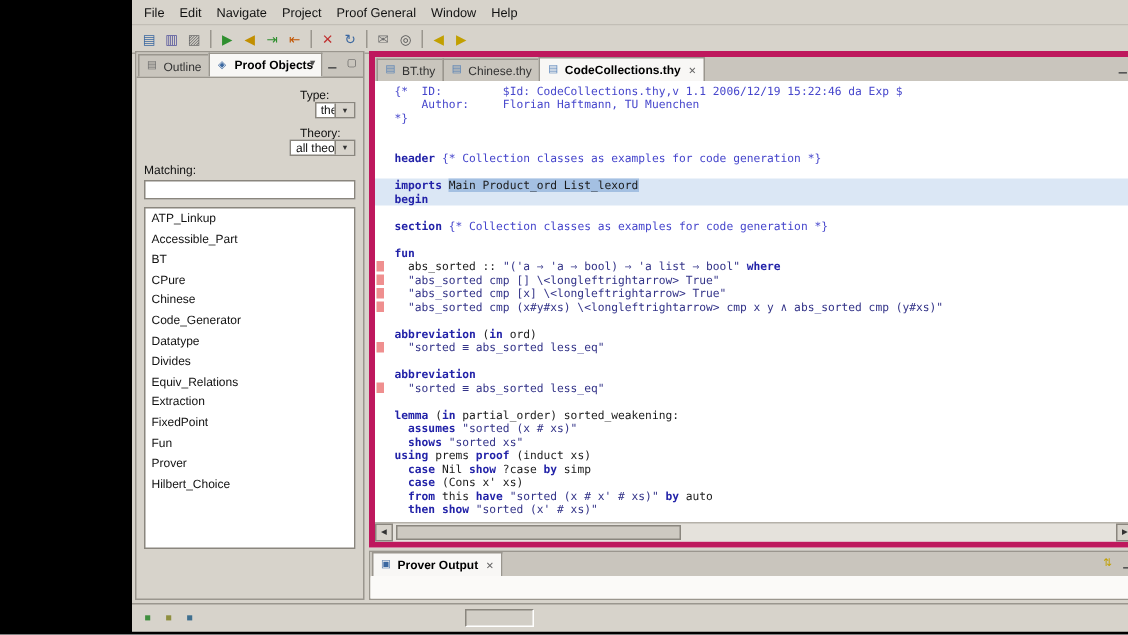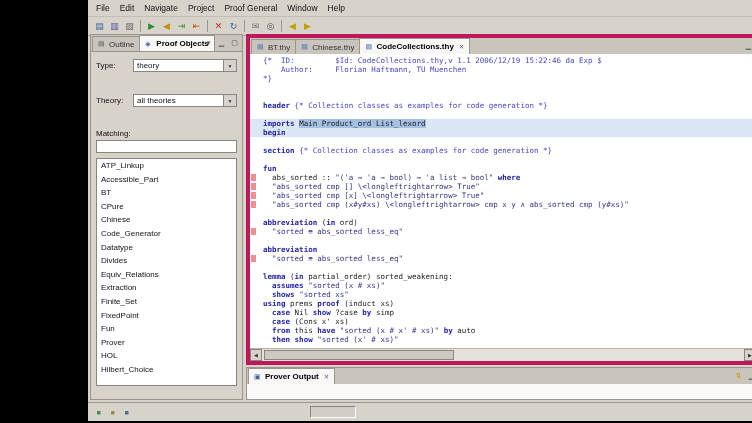--- a/index.html
+++ b/index.html
@@ -34,21 +34,21 @@
              color:#333;background:#c9c5bd;border:1px solid #9a968e;border-bottom:none;margin-right:-1px;
              white-space:nowrap;}
   .stack-tab.active{background:#f8f7f5;color:#000;font-weight:bold;height:15px;}
   .tab-mini-icon{width:8px;font-size:7px;line-height:8px;}
   .tab-close{font-size:6.5px;color:#666;margin-left:2px;}
   .stack-actions{position:absolute;right:2px;top:2px;display:flex;gap:2px;}
   .mini-btn{width:11px;height:11px;font-size:7px;line-height:11px;text-align:center;color:#555;}
 
   
   .sidebar-form{padding:7px 5px 0 5px;font-size:8px;color:#111;}
-  .form-row{display:flex;align-items:center;margin-bottom:22px;}
+  .form-row{display:flex;align-items:flex-end;margin-bottom:5px;flex-direction:column;}
   .form-label{width:37px;}
   .combo{flex:1;height:13px;background:#fff;border:1px solid #8a867e;position:relative;
          display:flex;align-items:center;padding-left:3px;font-size:8px;box-sizing:border-box;}
   .combo-btn{position:absolute;right:0;top:0;bottom:0;width:12px;background:#d7d3cb;
              border-left:1px solid #8a867e;font-size:5px;display:flex;align-items:center;
              justify-content:center;color:#333;}
   .matching-label{margin:2px 0 2px 0;}
   .matching-input{display:block;width:100%;height:13px;background:#fff;border:1px solid #8a867e;
                   box-sizing:border-box;margin:0 0 5px 0;font-size:8px;padding:0 2px;}
   .theory-list{margin:0 5px;height:226px;background:#fff;border:1px solid #8a867e;
@@ -179,25 +179,23 @@
           <div class="li">ATP_Linkup</div>
           <div class="li">Accessible_Part</div>
           <div class="li">BT</div>
           <div class="li">CPure</div>
           <div class="li">Chinese</div>
           <div class="li">Code_Generator</div>
           <div class="li">Datatype</div>
           <div class="li">Divides</div>
           <div class="li">Equiv_Relations</div>
           <div class="li">Extraction</div>
-          <div class="li">Finite_Set</div>
           <div class="li">FixedPoint</div>
           <div class="li">Fun</div>
           <div class="li">Prover</div>
-          <div class="li">HOL</div>
           <div class="li">Hilbert_Choice</div>
         </div>
     </div>
 
     <div class="editor-col">
 
       <div class="editor-stack">
         <div class="stack-tabbar">
           <div class="tabs-holder">
               <div class="stack-tab">

